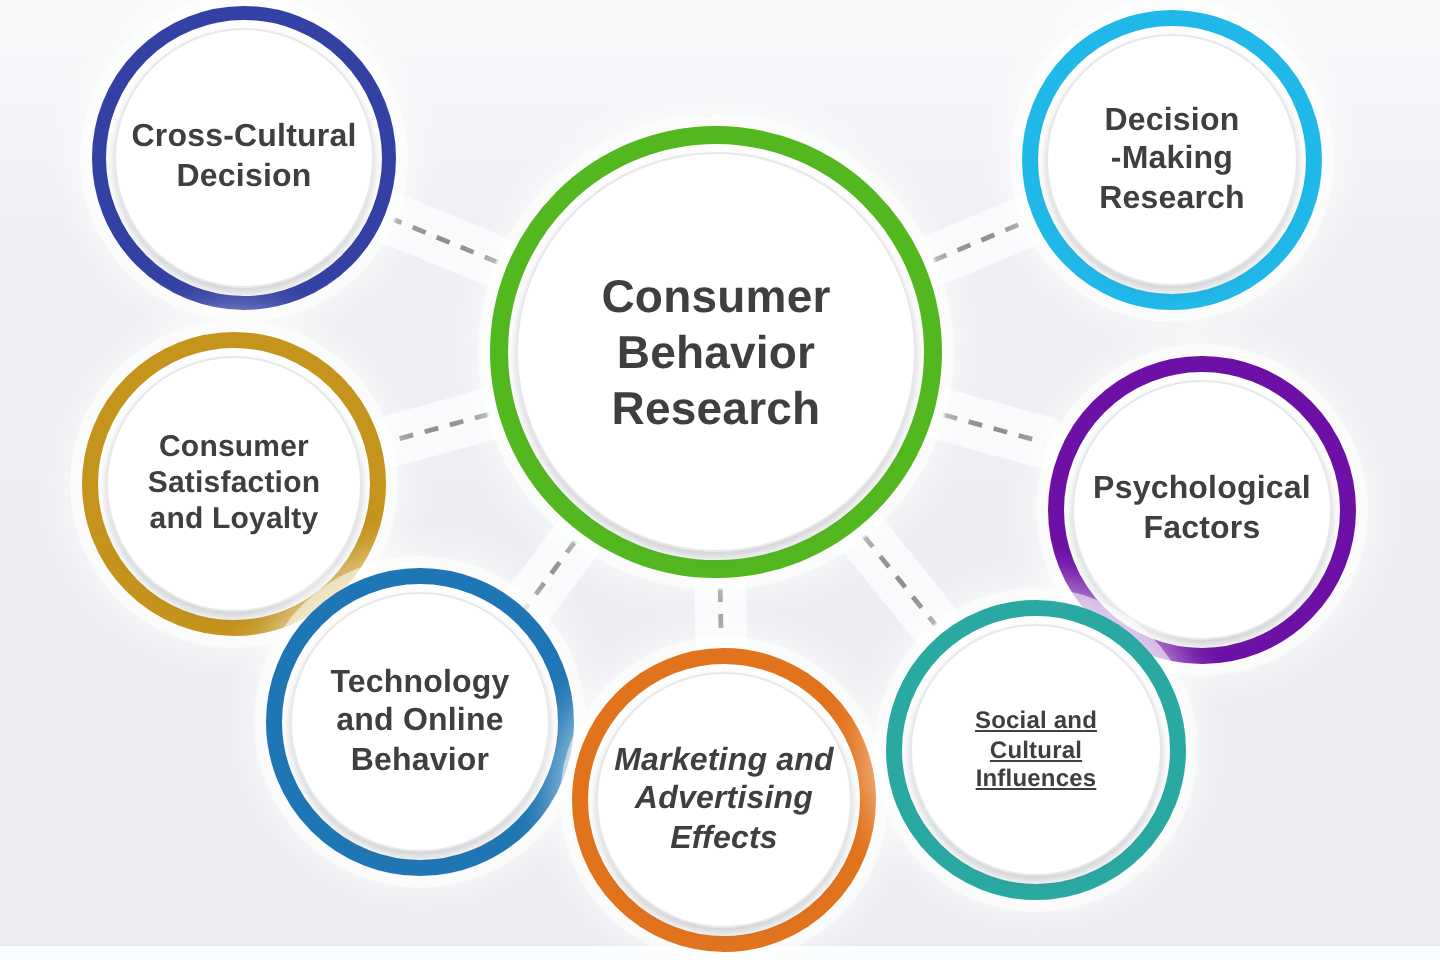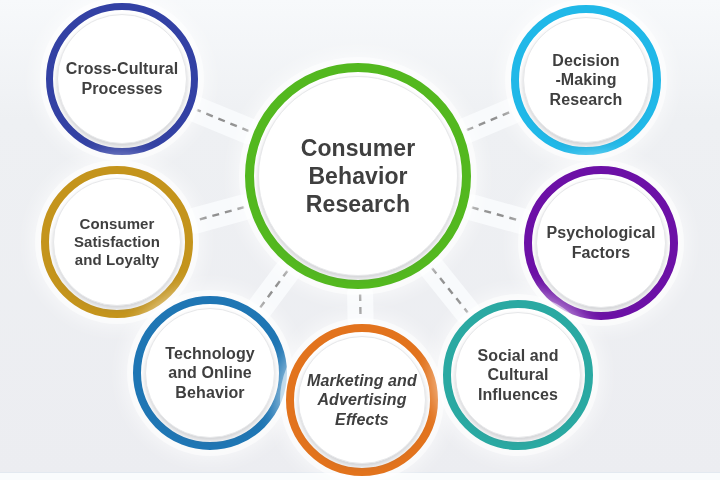--- a/index.html
+++ b/index.html
@@ -82,65 +82,65 @@
     <div class="node-inner">
       <div class="node-label" style="font-size: 23px;">Consumer
 Behavior
 Research</div>
     </div>
   </div>
 
   <div class="node" style="left: 46px; top: 3px; width: 152px; height: 152px; border-width: 7px; border-color: rgb(51, 65, 164);">
     <div class="node-inner">
       <div class="node-label" style="font-size: 16px;">Cross-Cultural
-Processes</div>
+Decision</div>
     </div>
   </div>
 
   <div class="node" style="left: 511px; top: 5px; width: 150px; height: 150px; border-width: 8px; border-color: rgb(32, 184, 232);">
     <div class="node-inner">
       <div class="node-label" style="font-size: 16px;">Decision
 -Making
 Research</div>
     </div>
   </div>
 
   <div class="node" style="left: 41px; top: 166px; width: 152px; height: 152px; border-width: 8px; border-color: rgb(196, 148, 28);">
     <div class="node-inner">
       <div class="node-label" style="font-size: 15px;">Consumer
 Satisfaction
 and Loyalty</div>
     </div>
   </div>
 
-  <div class="node" style="left: 524px; top: 166px; width: 154px; height: 154px; border-width: 8px; border-color: rgb(108, 16, 166);">
+  <div class="node" style="left: 524px; top: 178px; width: 154px; height: 154px; border-width: 8px; border-color: rgb(108, 16, 166);">
     <div class="node-inner">
       <div class="node-label" style="font-size: 16px;">Psychological
 Factors</div>
     </div>
   </div>
 
-  <div class="node" style="left: 133px; top: 296px; width: 154px; height: 154px; border-width: 8px; border-color: rgb(31, 118, 180);">
+  <div class="node" style="left: 133px; top: 284px; width: 154px; height: 154px; border-width: 8px; border-color: rgb(31, 118, 180);">
     <div class="node-inner">
       <div class="node-label" style="font-size: 16px;">Technology
 and Online
 Behavior</div>
     </div>
   </div>
 
   <div class="node" style="left: 286px; top: 324px; width: 152px; height: 152px; border-width: 8px; border-color: rgb(226, 115, 29);">
     <div class="node-inner">
       <div class="node-label" style="font-size: 16px; font-style: italic;">Marketing and
 Advertising
 Effects</div>
     </div>
   </div>
 
   <div class="node" style="left: 443px; top: 300px; width: 150px; height: 150px; border-width: 8px; border-color: rgb(42, 169, 162);">
     <div class="node-inner">
-      <div class="node-label" style="font-size: 16px;">Social and
+      <div class="node-label" style="font-size: 12px; text-decoration: underline;">Social and
 Cultural
 Influences</div>
     </div>
   </div>
 
   <div class="bottom-strip"></div>
 </div>
 
 </body></html>

